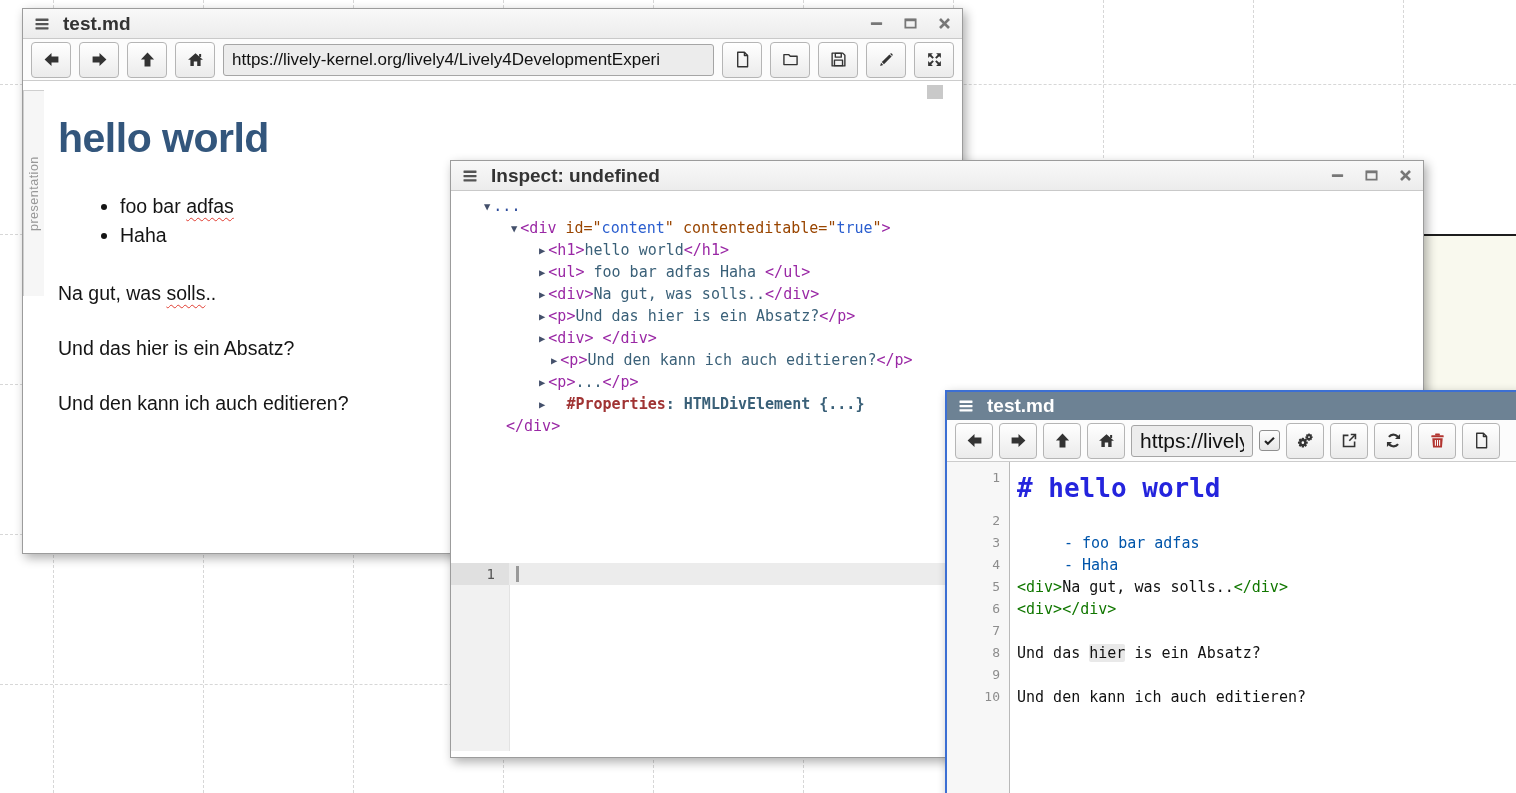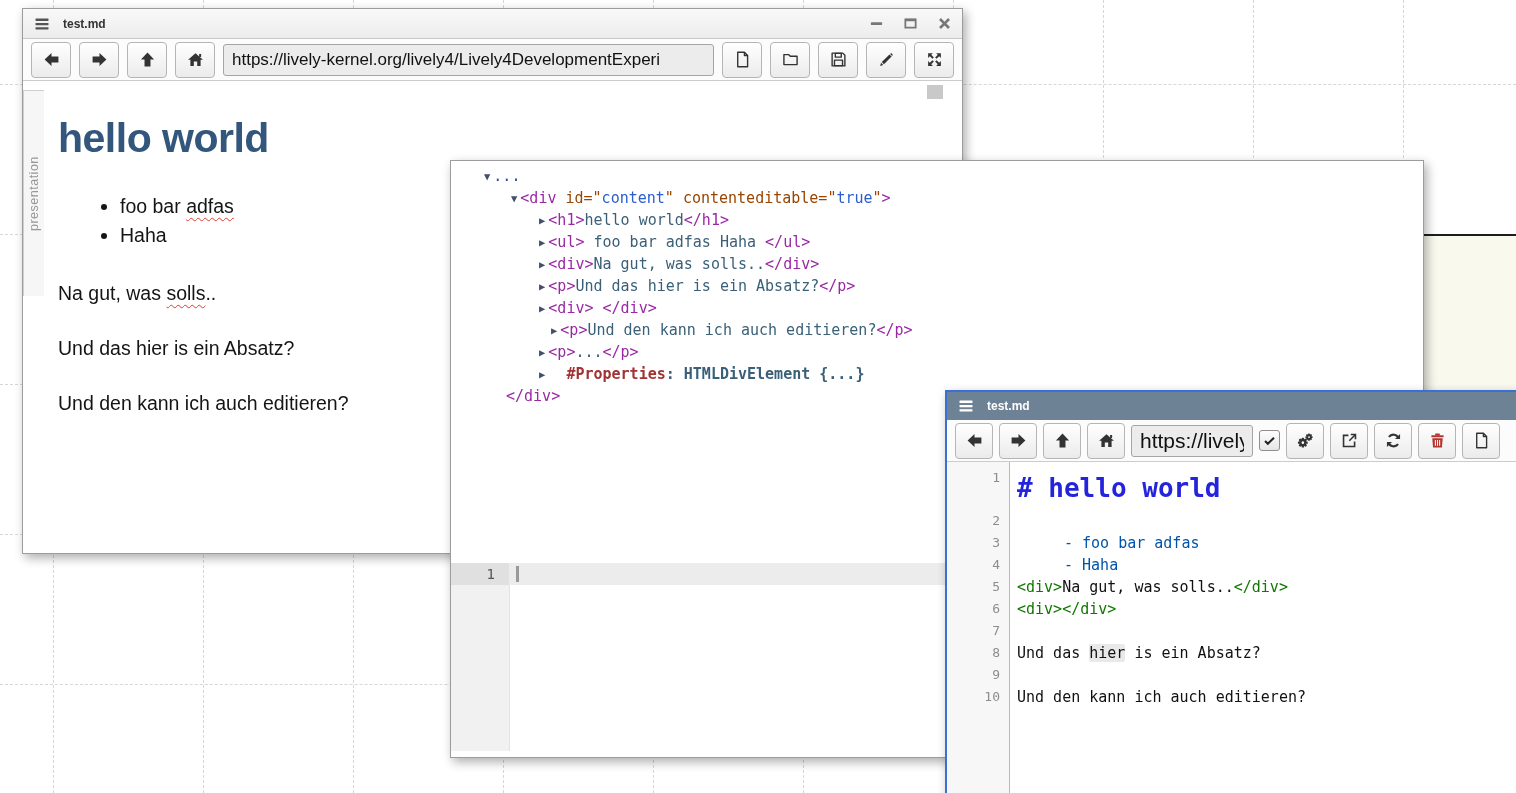--- a/index.html
+++ b/index.html
@@ -20,21 +20,21 @@
   .window{position:absolute;background:#fff;border:1px solid #9c9c9c;
           box-shadow:3px 4px 10px rgba(0,0,0,.32);box-sizing:border-box;}
   .w1{left:22px;top:8px;width:941px;height:546px;z-index:1;}
   .w2{left:450px;top:160px;width:974px;height:598px;z-index:2;}
   .w3{left:945px;top:390px;width:575px;height:410px;z-index:3;
       border:2px solid var(--focus-border,#3c6fd3);}
 
   .titlebar{height:30px;display:flex;align-items:center;padding:0 10px;box-sizing:border-box;}
   .titlebar.light{background:linear-gradient(#f9f9f9,#ececec);border-bottom:1px solid #c9c9c9;color:#333;}
   .titlebar.dark{height:28px;background:var(--titlebar-active,#6d8294);color:#fff;}
-  .win-title{font-size:12px;font-weight:bold;margin-left:12px;white-space:nowrap;}
+  .win-title{font-size:19px;font-weight:bold;margin-left:12px;white-space:nowrap;}
   .controls{margin-left:auto;display:flex;gap:19px;align-items:center;color:#777;}
   .controls .ic{width:15px;height:15px;}
   .ham{width:18px;height:16px;color:#555;flex:none;}
   .titlebar.dark .ham{color:#fff;}
 
   .toolbar{height:42px;display:flex;align-items:center;gap:8px;padding:0 8px;
            background:#fcfcfc;border-bottom:1px solid #cccccc;box-sizing:border-box;}
   .tb-btn{width:38px;height:34px;flex:none;border:1px solid #b5b5b5;border-radius:4px;
           background:linear-gradient(#ffffff,#ebebeb);display:flex;align-items:center;
           justify-content:center;color:#333;}
@@ -323,20 +323,37 @@
         </ul>
       <div id="preview-paras">
           <p><span>Na gut, was </span><span class="wavy">solls</span><span>..</span></p>
           <p><span>Und das hier is ein Absatz?</span></p>
           <p><span>Und den kann ich auch editieren?</span></p>
         </div>
     </div>
   </section>
 
   <section class="window w2">
+    <header class="titlebar light">
+      <svg class="ic ham">
+          <use href="#i-hamburger"></use>
+        </svg>
+      <span class="win-title">Inspect: undefined</span>
+      <span class="controls">
+        <svg class="ic">
+            <use href="#i-minimize"></use>
+          </svg>
+        <svg class="ic">
+            <use href="#i-maximize"></use>
+          </svg>
+        <svg class="ic">
+            <use href="#i-close"></use>
+          </svg>
+      </span>
+    </header>
     <div class="tree" id="inspector-tree">
         <div class="tree-line" style="padding-left: 33px;"><span class="sg-arr">▼</span><span class="sg-dots">...</span></div>
         <div class="tree-line" style="padding-left: 60px;"><span class="sg-arr">▼</span><span class="sg-tag">&lt;div</span><span class="sg-plain"> </span><span class="sg-attr">id=</span><span class="sg-q">"</span><span class="sg-val">content</span><span class="sg-q">"</span><span class="sg-plain"> </span><span class="sg-attr">contenteditable=</span><span class="sg-q">"</span><span class="sg-val">true</span><span class="sg-q">"</span><span class="sg-tag">&gt;</span></div>
         <div class="tree-line" style="padding-left: 88px;"><span class="sg-arr">▶</span><span class="sg-tag">&lt;h1&gt;</span><span class="sg-text">hello world</span><span class="sg-tag">&lt;/h1&gt;</span></div>
         <div class="tree-line" style="padding-left: 88px;"><span class="sg-arr">▶</span><span class="sg-tag">&lt;ul&gt;</span><span class="sg-text"> foo bar adfas Haha </span><span class="sg-tag">&lt;/ul&gt;</span></div>
         <div class="tree-line" style="padding-left: 88px;"><span class="sg-arr">▶</span><span class="sg-tag">&lt;div&gt;</span><span class="sg-text">Na gut, was solls..</span><span class="sg-tag">&lt;/div&gt;</span></div>
         <div class="tree-line" style="padding-left: 88px;"><span class="sg-arr">▶</span><span class="sg-tag">&lt;p&gt;</span><span class="sg-text">Und das hier is ein Absatz?</span><span class="sg-tag">&lt;/p&gt;</span></div>
         <div class="tree-line" style="padding-left: 88px;"><span class="sg-arr">▶</span><span class="sg-tag">&lt;div&gt;</span><span class="sg-text"> </span><span class="sg-tag">&lt;/div&gt;</span></div>
         <div class="tree-line" style="padding-left: 88px; margin-left: 12px;"><span class="sg-arr">▶</span><span class="sg-tag">&lt;p&gt;</span><span class="sg-text">Und den kann ich auch editieren?</span><span class="sg-tag">&lt;/p&gt;</span></div>
         <div class="tree-line" style="padding-left: 88px;"><span class="sg-arr">▶</span><span class="sg-tag">&lt;p&gt;</span><span class="sg-text">...</span><span class="sg-tag">&lt;/p&gt;</span></div>

